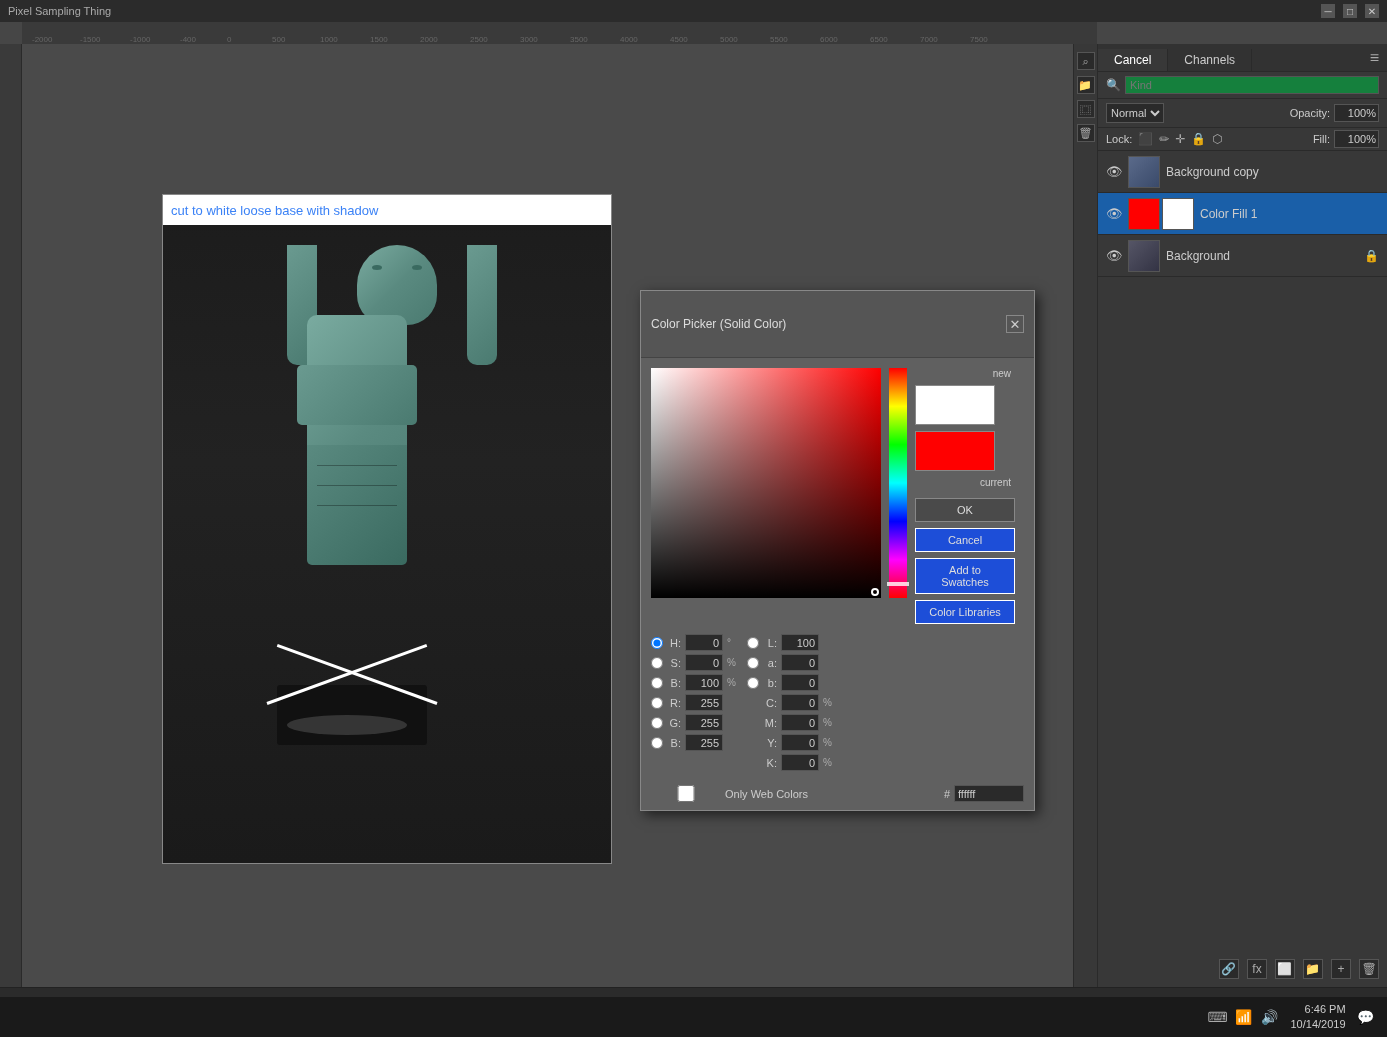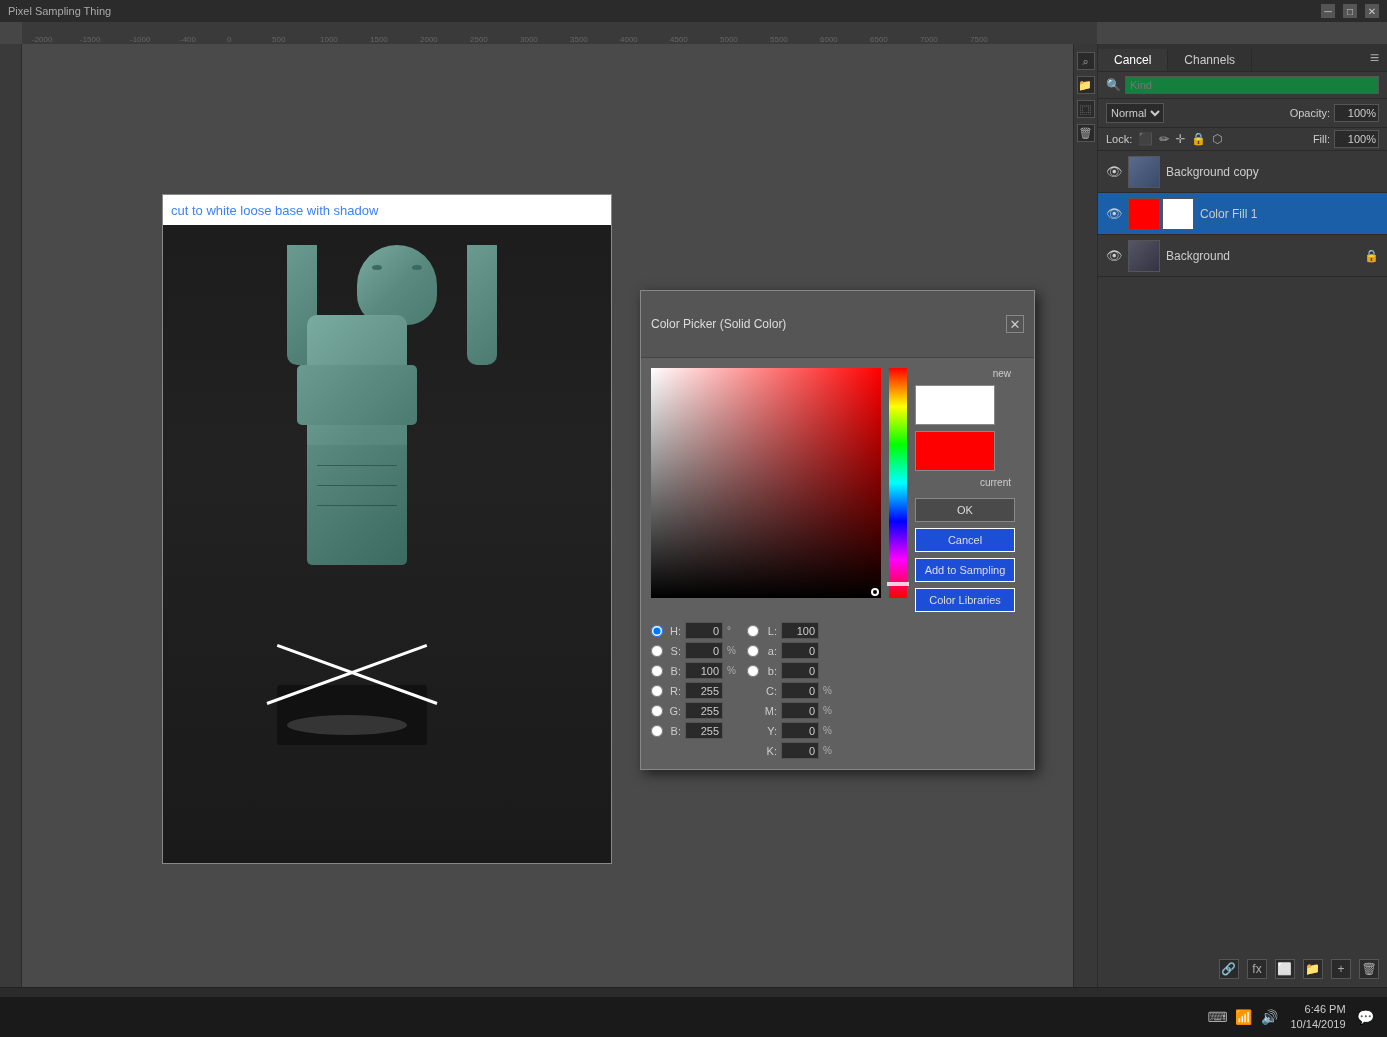--- a/index.html
+++ b/index.html
@@ -767,21 +767,21 @@
 
     <div id="color-right-panel">
 
       <div style="font-size:10px;color:#ccc;text-align:right;margin-right:4px;">new</div>
       <div id="color-new-swatch" style="width:80px;height:40px;background:#ffffff;border:1px solid #888;"></div>
       <div id="color-current-swatch" style="width:80px;height:40px;background:#ff0000;border:1px solid #888;"></div>
       <div style="font-size:10px;color:#ccc;text-align:right;margin-right:4px;">current</div>
 
       <button class="color-btn primary" style="margin-top:4px;">OK</button>
       <button class="color-btn">Cancel</button>
-      <button class="color-btn">Add to Sampling</button>
+      <button class="color-btn">Add to Swatches</button>
       <button class="color-btn">Color Libraries</button>
     </div>
   </div>
 
   <div id="color-fields">
 
     <div id="hsb-fields">
       <div class="color-field-row">
         <input type="radio" name="colormodel" checked="" style="">
         <label>H:</label>
@@ -853,20 +853,26 @@
       </div>
       <div class="color-field-row">
         <span style="width:12px;"></span>
         <label>K:</label>
         <input type="text" value="0" style="">
         <span>%</span>
       </div>
     </div>
   </div>
 
+  <div id="hex-row">
+    <input type="checkbox" style="">
+    <span>Only Web Colors</span>
+    <span style="margin-left:auto;">#</span>
+    <input type="text" value="ffffff" style="width: 70px; background: rgb(42, 42, 42); border: 1px solid rgb(85, 85, 85); color: rgb(204, 204, 204); font-size: 11px; height: 17px; padding: 0px 3px;">
+  </div>
 </div>
 
 <div id="status-bar">
   <span style="font-size:11px;color:#888;">Doc: 25.0M/25.0M</span>
 </div>
 
 <div id="taskbar">
   <div id="taskbar-icons">
     <span>⌨</span>
     <span>📶</span>

